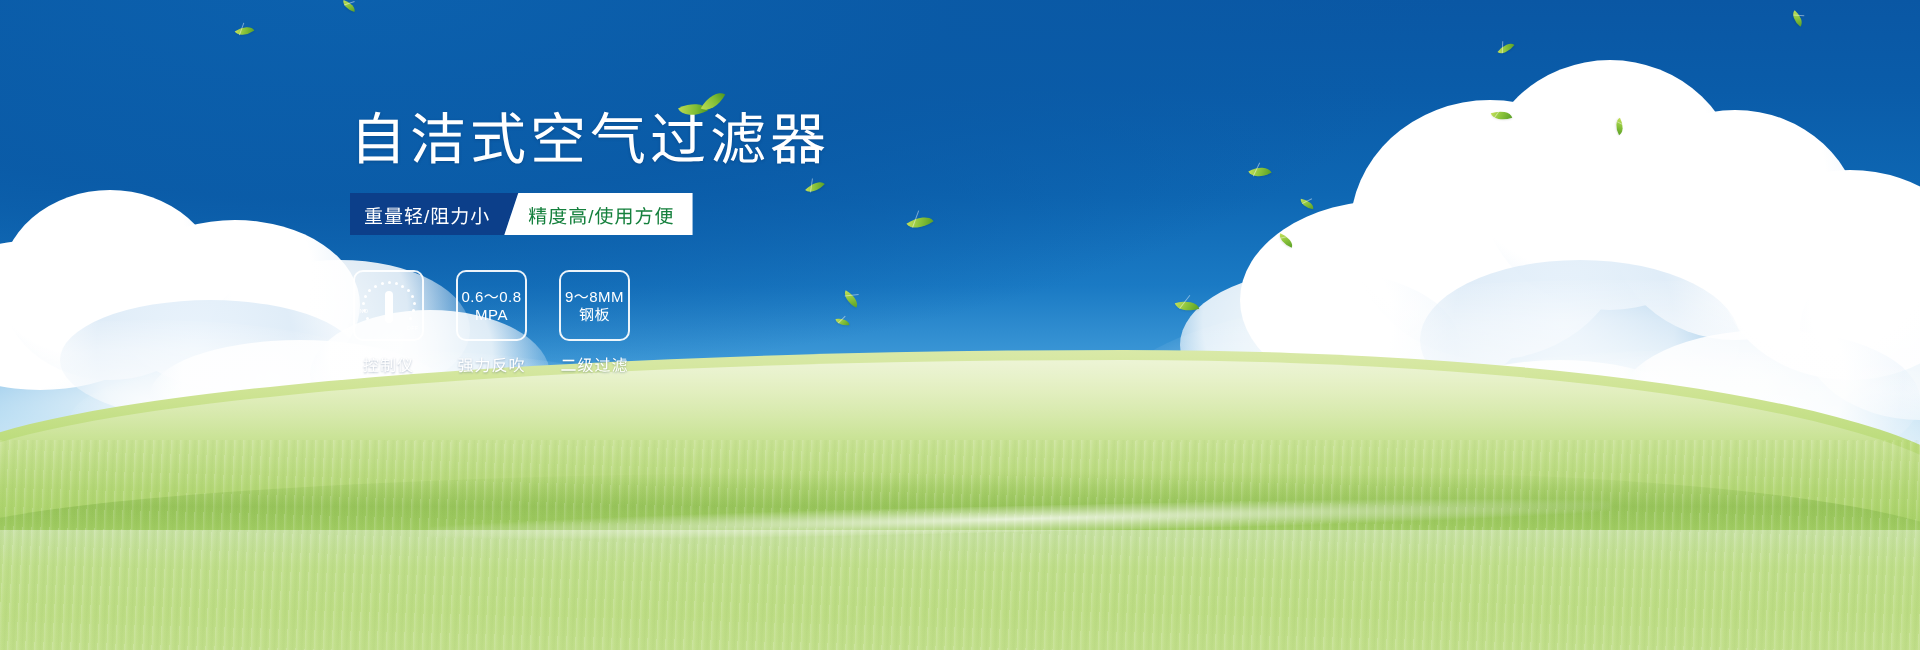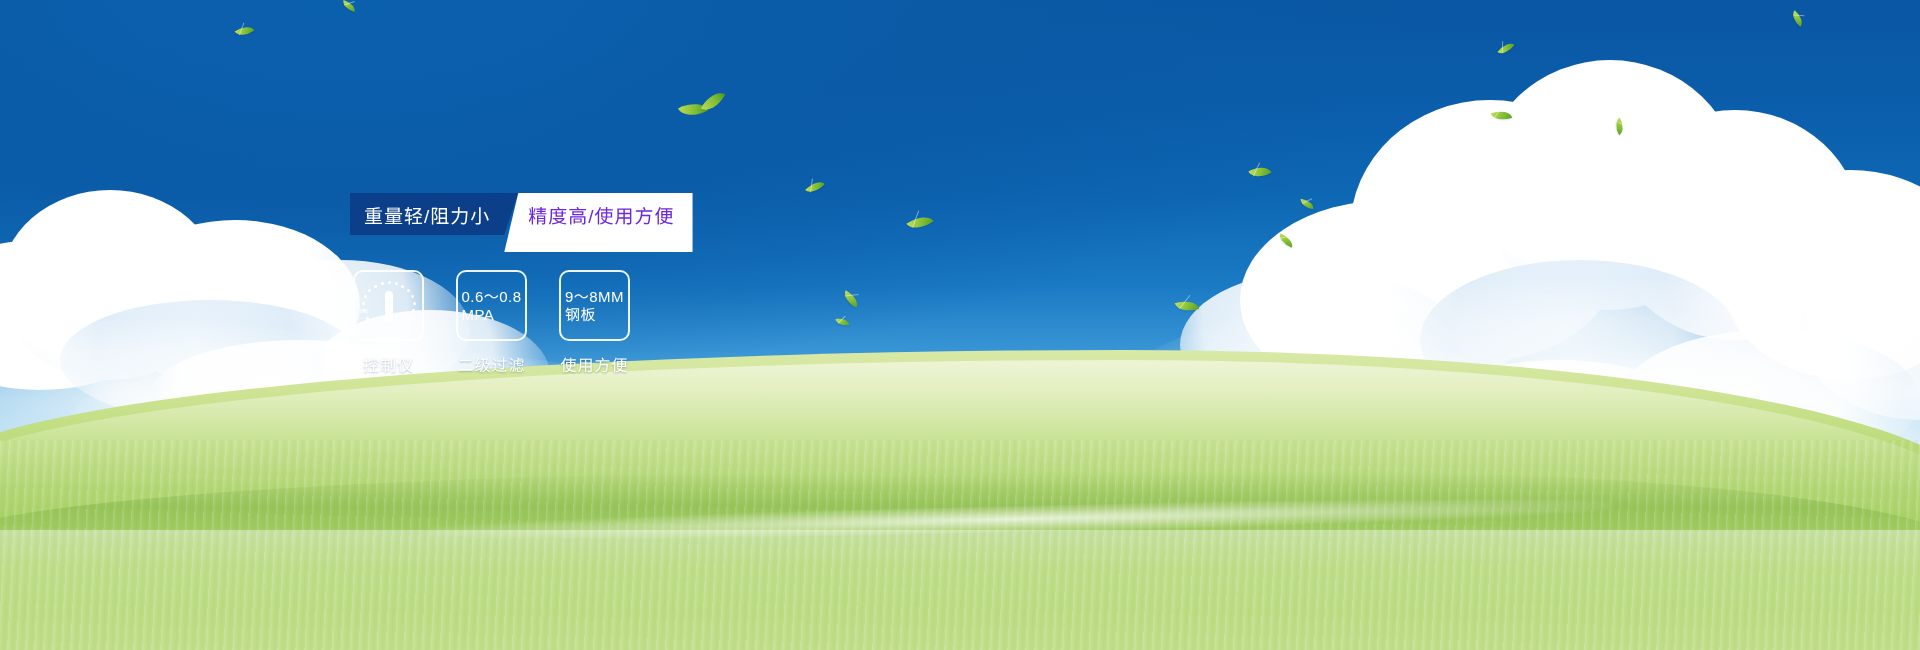--- a/index.html
+++ b/index.html
@@ -130,36 +130,36 @@
   .badge{
     height:42px;display:flex;align-items:center;justify-content:center;
     font-size:19px;letter-spacing:1px;white-space:nowrap;
   }
   .badge-dark{
     background:#0c3f8a;color:#ffffff;padding:0 16px 0 14px;
     clip-path:polygon(0 0,100% 0,calc(100% - 14px) 100%,0 100%);
     padding-right:28px;
   }
   .badge-light{
-    background:#ffffff;color:#6d28d9;padding:0 18px 17px 8px;
+    background:#ffffff;color:#15803d;padding:0 18px 0 8px;
     margin-left:-14px;
     clip-path:polygon(14px 0,100% 0,100% 100%,0 100%);
     padding-left:24px;
   }
 
   
   .features{position:absolute;left:352px;top:270px;display:flex;gap:30px;}
   .feature{width:73px;display:flex;flex-direction:column;align-items:center;}
   .fbox{
     width:71px;height:71px;border:2px solid rgba(255,255,255,.92);
     border-radius:10px;display:flex;align-items:center;justify-content:center;
     position:relative;box-sizing:border-box;
   }
   .ftext{
-    color:#ffffff;font-size:15px;line-height:18px;text-align:left;letter-spacing:.5px;
+    color:#ffffff;font-size:15px;line-height:18px;text-align:center;letter-spacing:.5px;
   }
   .flabel{
     margin-top:11px;color:#ffffff;font-size:16px;letter-spacing:1px;white-space:nowrap;
     text-shadow:0 1px 2px rgba(0,40,90,.3);
   }
 
   
   .dial{position:relative;width:56px;height:50px;}
   .dial .dot{position:absolute;width:3.4px;height:3.4px;border-radius:50%;background:#fff;}
   .dial .needle{
@@ -275,20 +275,21 @@
   <div class="leaf" style="left:1300px;top:200px;width:14px;height:8px;transform:rotate(10deg);"></div>
   <div class="leaf" style="left:806px;top:182px;width:18px;height:10px;transform:rotate(-46deg);"></div>
   <div class="leaf" style="left:1278px;top:236px;width:16px;height:9px;transform:rotate(22deg);"></div>
   <div class="leaf" style="left:908px;top:216px;width:24px;height:13px;transform:rotate(-34deg);"></div>
   <div class="leaf" style="left:1176px;top:300px;width:22px;height:12px;transform:rotate(-16deg);"></div>
   <div class="leaf" style="left:842px;top:294px;width:18px;height:10px;transform:rotate(30deg);"></div>
   <div class="leaf" style="left:836px;top:318px;width:13px;height:8px;transform:rotate(-8deg);"></div>
 
   <div class="content">
 
+    <div class="title">自洁式空气过滤器</div>
 
     <div class="title-leaf">
       <span class="lf lf1"></span>
       <span class="lf lf2"></span>
     </div>
 
     <div class="badges">
       <div class="badge badge-dark">重量轻/阻力小</div>
       <div class="badge badge-light">精度高/使用方便</div>
     </div>
@@ -321,30 +322,30 @@
         <div class="flabel">控制仪</div>
       </div>
 
       <div class="feature">
         <div class="fbox">
           <div class="ftext">
             <div>0.6～0.8</div>
             <div>MPA</div>
           </div>
         </div>
-        <div class="flabel">二级过滤</div>
+        <div class="flabel">强力反吹</div>
       </div>
 
 
       <div class="feature">
         <div class="fbox">
           <div class="ftext">
             <div>9～8MM</div>
             <div>钢板</div>
           </div>
         </div>
-        <div class="flabel">使用方便</div>
+        <div class="flabel">二级过滤</div>
       </div>
 
 
     </div>
   </div>
 </div>
 
 </body></html>

